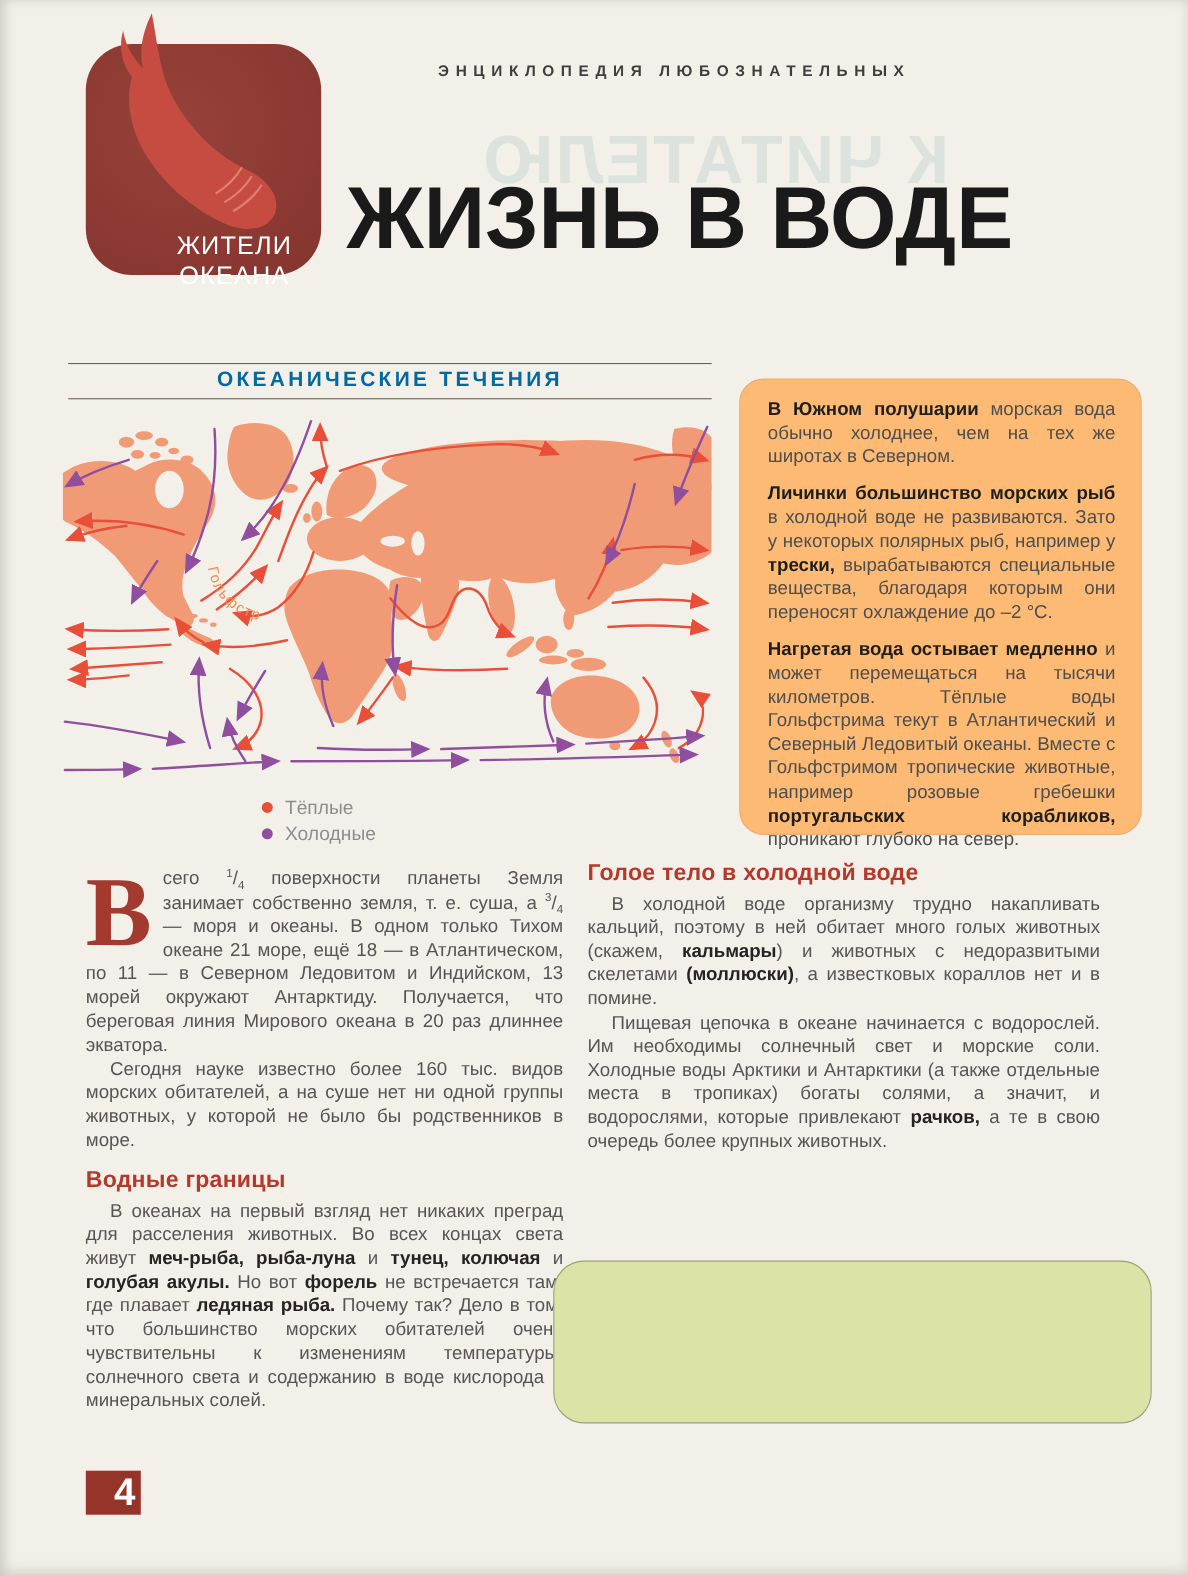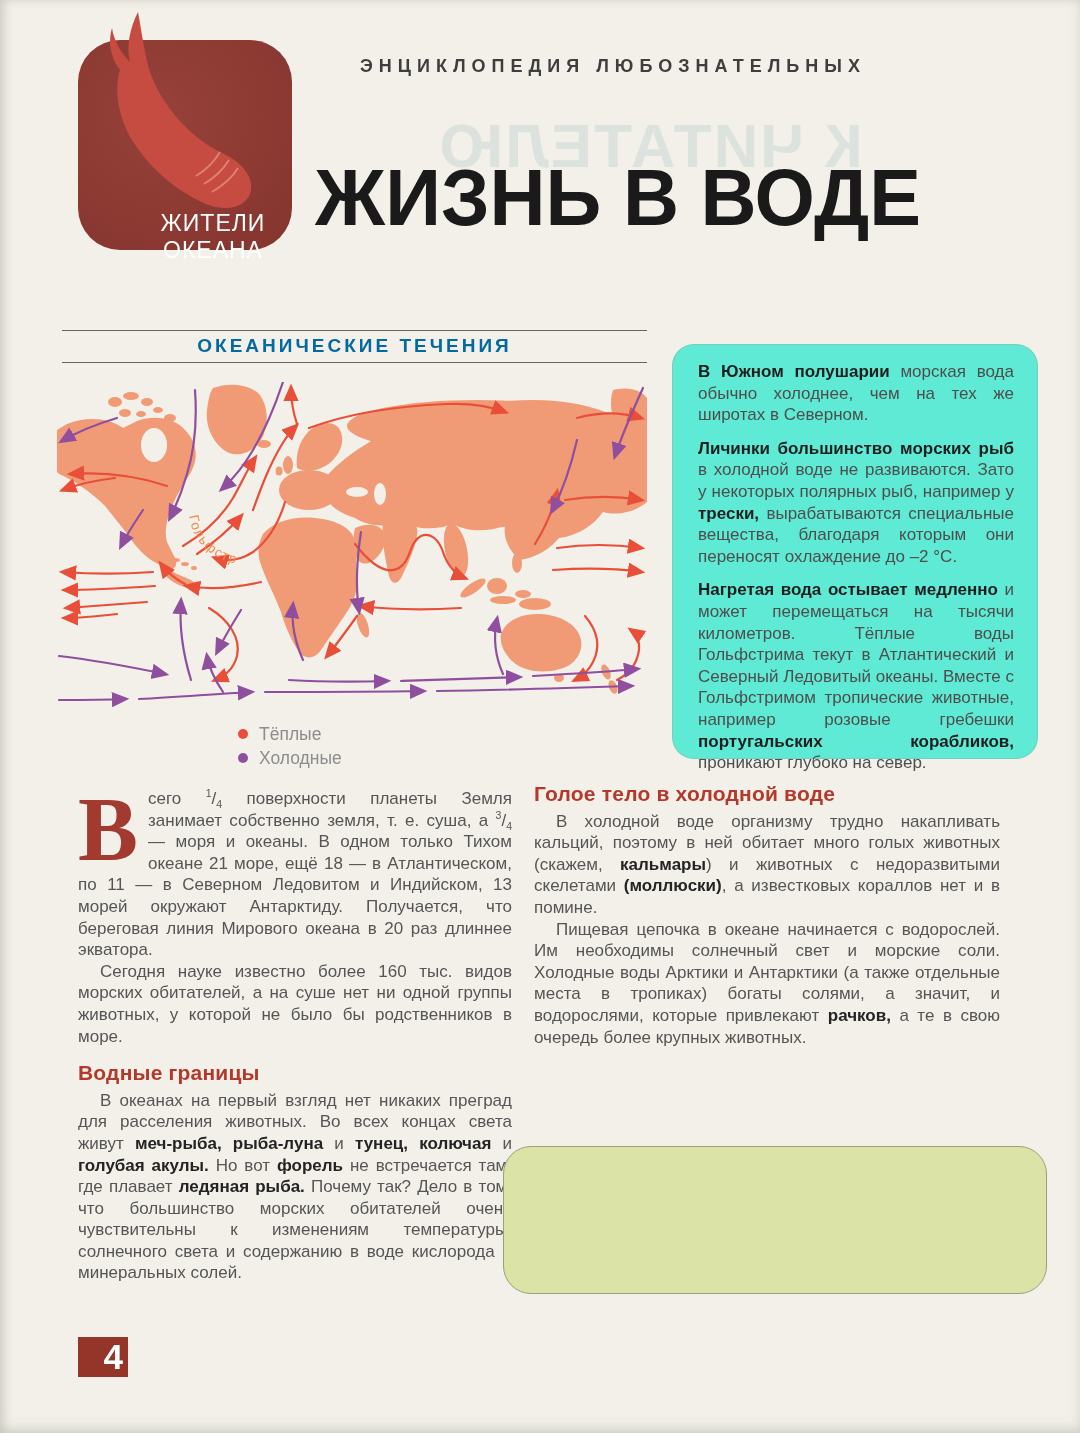--- a/index.html
+++ b/index.html
@@ -9,42 +9,42 @@
 
   
   .logo{position:absolute;left:78px;top:40px;width:214px;height:210px;border-radius:42px;
         background:radial-gradient(circle at 40% 35%, #96423a 0%, #8d3a33 55%, #83352e 100%);}
   .logo svg{position:absolute;left:-14px;top:-34px;overflow:visible;}
   .logo-text{position:absolute;left:0;top:170px;width:100%;text-align:center;color:#fff;
              font-size:23px;line-height:27px;letter-spacing:1px;padding-left:56px;box-sizing:border-box;}
 
   
   .masthead{position:absolute;left:288px;top:56px;width:650px;text-align:center;
-            color:#3e3e3e;font-size:18px;letter-spacing:6px;font-weight:bold;}
+            color:#3e3e3e;font-size:14px;letter-spacing:6px;font-weight:bold;}
   .ghost-title{position:absolute;left:400px;top:110px;width:500px;text-align:center;
                font-size:62px;font-weight:bold;color:rgba(203,215,212,.55);
                transform:scaleX(-1);letter-spacing:2px;pointer-events:none;}
   .page-title{position:absolute;left:288px;top:152px;width:660px;margin:0;text-align:center;
               font-size:80px;font-weight:bold;color:#1a1a1a;letter-spacing:0;transform:scaleX(.97);}
 
   
   .map-header{position:absolute;left:62px;top:330px;width:585px;text-align:center;
               border-top:1.5px solid #6e6358;border-bottom:1.5px solid #6e6358;
               padding:4px 0 5px;color:#0369a1;font-size:19px;font-weight:bold;letter-spacing:3px;}
   .map-svg{position:absolute;left:57px;top:382px;}
   .legend{position:absolute;left:238px;top:722px;}
   .legend-row{display:flex;align-items:center;gap:11px;height:24px;}
   .dot{width:10px;height:10px;border-radius:50%;display:inline-block;}
   .dot.warm{background:#e94f38;}
   .dot.cold{background:#8f4f9e;}
   .legend-label{color:#8d8d8d;font-size:17.5px;}
 
   
   .pink-box{position:absolute;left:672px;top:344px;width:366px;height:415px;box-sizing:border-box;
-            background:#5eead4;border-radius:22px;padding:17px 24px 0 26px;
+            background:#fdba74;border-radius:22px;padding:17px 24px 0 26px;
             box-shadow:inset 0 0 0 1px rgba(190,130,110,.25);}
   .pink-box p{margin:0 0 12px 0;font-size:17px;line-height:21.6px;color:#4e4e4e;text-align:justify;}
   .pink-box b{color:#1e1e1e;}
 
   
   .col{position:absolute;font-size:17px;line-height:21.6px;color:#555;text-align:justify;}
   .col p{margin:0;}
   .col p.indent{text-indent:22px;}
   .col b{color:#242424;}
   .col-left{left:78px;top:788px;width:434px;}

